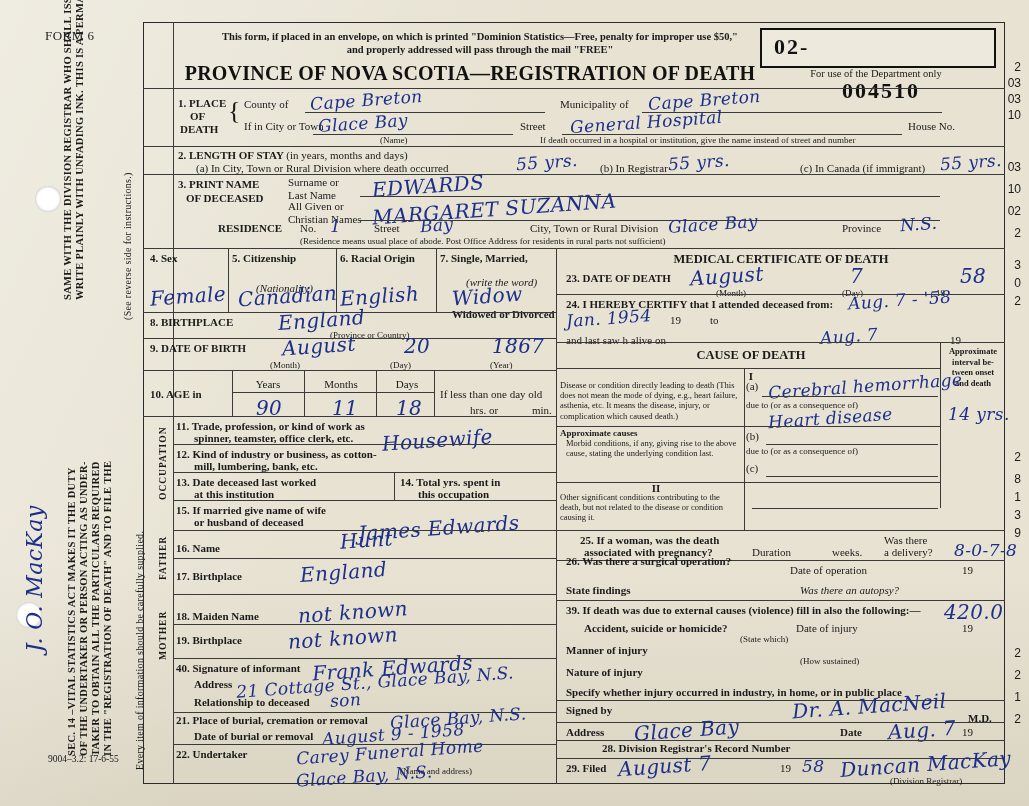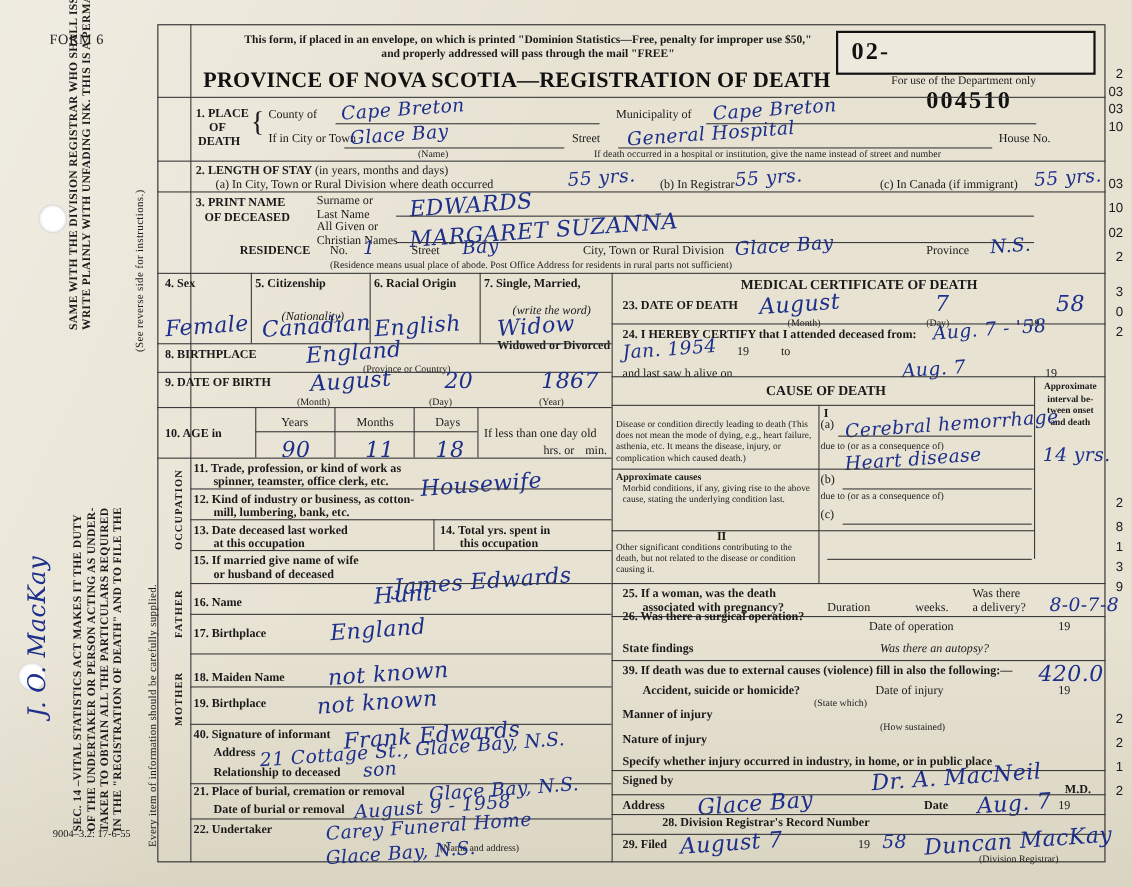--- a/index.html
+++ b/index.html
@@ -230,21 +230,21 @@
   <div class="lbl tiny" style="left:270px;top:360px;">(Month)</div>
   <div class="lbl tiny" style="left:390px;top:360px;">(Day)</div>
   <div class="lbl tiny" style="left:490px;top:360px;">(Year)</div>
   <div class="hline" style="left:143px;top:370px;width:413px;"></div>
 
   <div class="lbl b" style="left:150px;top:388px;">10.  AGE in</div>
   <div class="lbl c" style="left:238px;top:378px;width:60px;">Years</div>
   <div class="lbl c" style="left:310px;top:378px;width:62px;">Months</div>
   <div class="lbl c" style="left:382px;top:378px;width:50px;">Days</div>
   <div class="lbl" style="left:440px;top:388px;">If less than one day old</div>
-  <div class="lbl" style="left:494px;top:404px;">hrs. or</div>
+  <div class="lbl" style="left:470px;top:404px;">hrs. or</div>
   <div class="lbl" style="left:532px;top:404px;">min.</div>
 
   <div class="hw l" style="left:256px;top:396px;">90</div>
   <div class="hw l" style="left:332px;top:396px;">11</div>
   <div class="hw l" style="left:396px;top:396px;">18</div>
 
   <div class="vline" style="left:232px;top:370px;height:46px;"></div>
   <div class="vline" style="left:304px;top:370px;height:46px;"></div>
   <div class="vline" style="left:376px;top:370px;height:46px;"></div>
   <div class="vline" style="left:434px;top:370px;height:46px;"></div>
@@ -258,21 +258,21 @@
   <div class="lbl b" style="left:176px;top:420px;">11.  Trade, profession, or kind of work as</div>
   <div class="lbl b" style="left:194px;top:432px;">spinner, teamster, office clerk, etc.</div>
   <div class="hw l rot" style="left:382px;top:428px;">Housewife</div>
   <div class="hline" style="left:173px;top:444px;width:383px;"></div>
 
   <div class="lbl b" style="left:176px;top:448px;">12.  Kind of industry or business, as cotton-</div>
   <div class="lbl b" style="left:194px;top:460px;">mill, lumbering, bank, etc.</div>
   <div class="hline" style="left:173px;top:472px;width:383px;"></div>
 
   <div class="lbl b" style="left:176px;top:476px;">13.  Date deceased last worked</div>
-  <div class="lbl b" style="left:194px;top:488px;">at this occupation</div>
+  <div class="lbl b" style="left:194px;top:488px;">at this institution</div>
   <div class="lbl b" style="left:400px;top:476px;">14.  Total yrs. spent in</div>
   <div class="lbl b" style="left:418px;top:488px;">this occupation</div>
   <div class="vline" style="left:394px;top:472px;height:28px;"></div>
   <div class="hline" style="left:173px;top:500px;width:383px;"></div>
 
   <div class="lbl b" style="left:176px;top:504px;">15.  If married give name of wife</div>
   <div class="lbl b" style="left:194px;top:516px;">or husband of deceased</div>
   <div class="hw l rot" style="left:358px;top:516px;">James Edwards</div>
   <div class="hline" style="left:173px;top:530px;width:383px;"></div>
 
@@ -360,21 +360,21 @@
   <div class="rule" style="left:766px;top:476px;width:172px;"></div>
   <div class="hline" style="left:556px;top:482px;width:384px;"></div>
 
   <div class="lbl b c" style="left:566px;top:482px;width:180px;">II</div>
   <div class="lbl tiny2" style="left:560px;top:492px;width:182px;line-height:1.2;">Other significant conditions contributing to the death, but not related to the disease or condition causing it.</div>
   <div class="lbl" style="left:746px;top:490px;">&nbsp;</div>
   <div class="rule" style="left:752px;top:508px;width:186px;"></div>
   <div class="hline" style="left:556px;top:530px;width:449px;"></div>
   <div class="vline" style="left:744px;top:368px;height:162px;"></div>
 
-  <div class="lbl b" style="left:566px;top:534px;">25.  If a woman, was the death</div>
+  <div class="lbl b" style="left:580px;top:534px;">25.  If a woman, was the death</div>
   <div class="lbl b" style="left:584px;top:546px;">associated with pregnancy?</div>
   <div class="lbl" style="left:752px;top:546px;">Duration</div>
   <div class="lbl" style="left:832px;top:546px;">weeks.</div>
   <div class="lbl" style="left:884px;top:534px;">Was there</div>
   <div class="lbl" style="left:884px;top:546px;">a delivery?</div>
   <div class="hw m" style="left:954px;top:540px;">8-0-7-8</div>
   <div class="hline" style="left:556px;top:560px;width:449px;"></div>
 
   <div class="lbl b" style="left:566px;top:555px;">26.  Was there a surgical operation?</div>
   <div class="lbl" style="left:790px;top:564px;">Date of operation</div>

